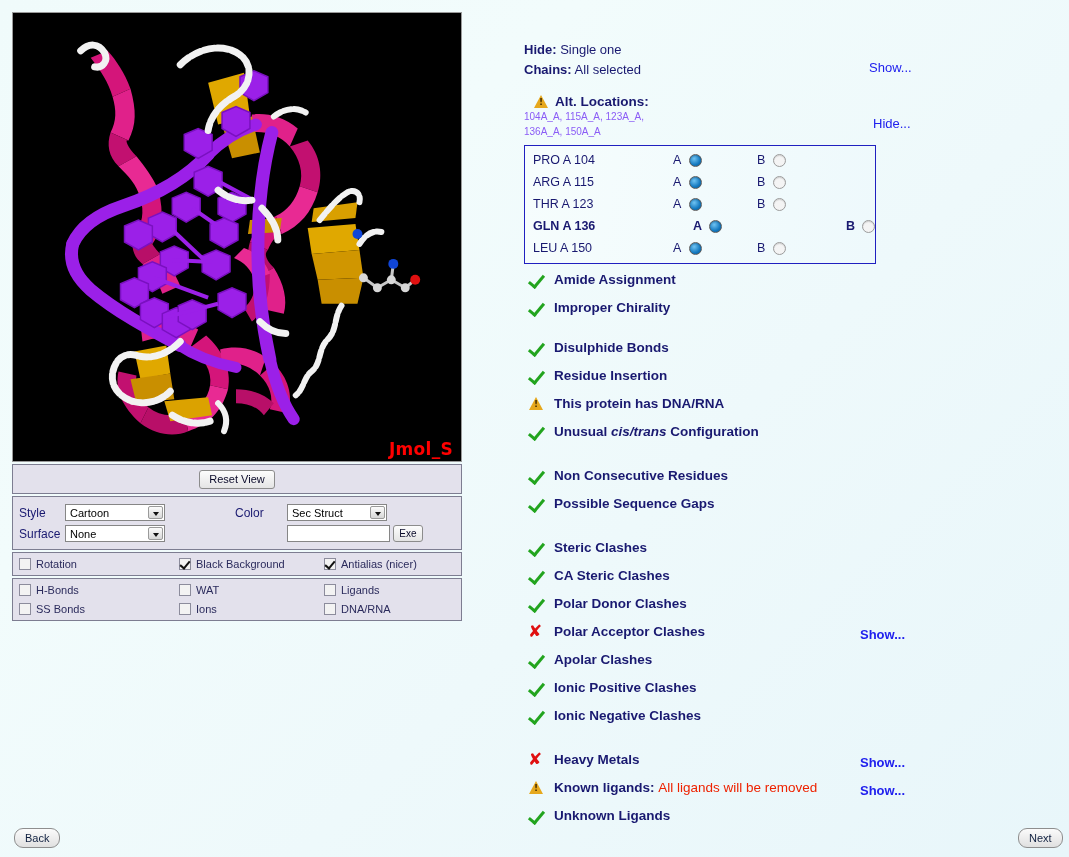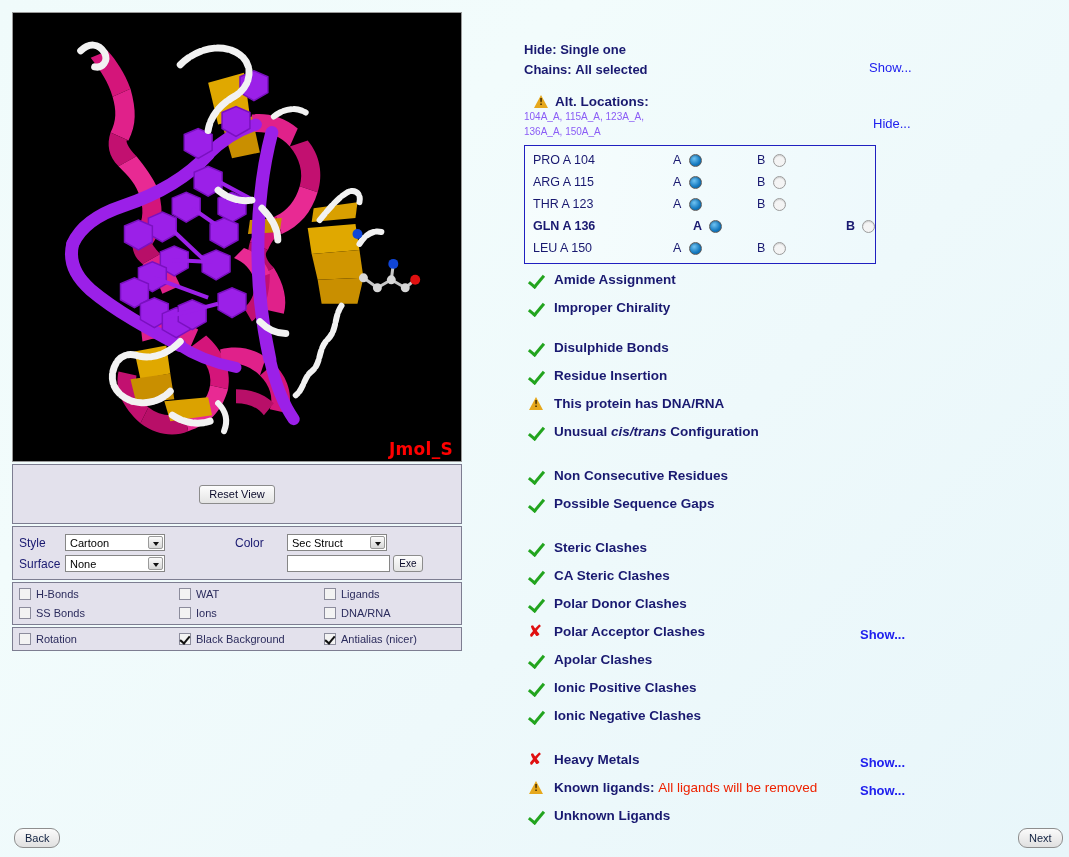--- a/index.html
+++ b/index.html
@@ -22,21 +22,21 @@
   #jmol-watermark {
     position:absolute; right:8px; bottom:2px;
     color:#f00; font-family:"DejaVu Sans", sans-serif;
     font-size:17px; font-weight:bold; letter-spacing:.3px;
   }
 
   .ctl-box {
     border:1px solid #7d7d91; background:#e3e1ec;
     margin-top:2px; padding:5px 6px;
   }
-  .ctl-box.reset { text-align:center; padding:19px 6px; }
+  .ctl-box.reset { text-align:center; padding:4px 6px; }
 
   .winbtn {
     font-family:"Liberation Sans", sans-serif; font-size:11px; color:#0a0a2a;
     background:linear-gradient(#fdfdfd,#e4e4e4);
     border:1px solid #8c8c8c; border-radius:3px;
     padding:2px 9px; cursor:pointer; line-height:13px;
   }
 
   table.ctl-grid { width:100%; border-collapse:collapse; }
   table.ctl-grid td { padding:2px 0; vertical-align:middle; font-size:12px; color:#191970; }
@@ -80,21 +80,21 @@
     content:""; position:absolute; left:2px; top:0px;
     width:4px; height:8px; border:solid #111;
     border-width:0 2px 2px 0; transform:rotate(40deg);
   }
   .cb-label { font-size:11px; color:#2b2b5c; white-space:nowrap; }
 
   
   #right { position:absolute; left:524px; top:40px; width:460px; }
   .kv { font-size:13px; color:#191970; line-height:20px; }
   .kv b { font-weight:bold; }
-  .kv .val { font-weight:bold;margin-top:15px; }
+  .kv .val { font-weight:normal;margin-top:15px; }
 
   .lnk {
     color:#2020ee; font-size:13px; cursor:pointer;
     font-family:"Liberation Sans", sans-serif;
   }
 
   .warn-ico {
     display:inline-block; width:14px; height:13px; position:relative;
     vertical-align:-2px; flex:0 0 auto;
   }
@@ -337,63 +337,63 @@
         <td>
           <input class="txtin" type="text" placeholder="" style="">
           <button class="winbtn exe-btn">Exe</button>
         </td>
       </tr>
     </tbody>
       </table>
   </div>
 
   <div class="ctl-box">
-    <div class="cbrow" style="margin-bottom:7px">
-      <label class="cbcell" style="width:160px">
-        <span class="cb"></span>
-        <span class="cb-label">H-Bonds</span>
-      </label>
-      <label class="cbcell" style="width:145px">
-        <span class="cb"></span>
-        <span class="cb-label">WAT</span>
-      </label>
-      <label class="cbcell">
-        <span class="cb"></span>
-        <span class="cb-label">Ligands</span>
-      </label>
-    </div>
-    <div class="cbrow">
-      <label class="cbcell" style="width:160px">
-        <span class="cb"></span>
-        <span class="cb-label">SS Bonds</span>
-      </label>
-      <label class="cbcell" style="width:145px">
-        <span class="cb"></span>
-        <span class="cb-label">Ions</span>
-      </label>
-      <label class="cbcell">
-        <span class="cb"></span>
-        <span class="cb-label">DNA/RNA</span>
-      </label>
-    </div>
-  </div>
-
-  <div class="ctl-box">
     <div class="cbrow">
       <label class="cbcell" style="width:160px">
         <span class="cb"></span>
         <span class="cb-label">Rotation</span>
       </label>
       <label class="cbcell" style="width:145px">
         <span class="cb on"></span>
         <span class="cb-label">Black Background</span>
       </label>
       <label class="cbcell">
         <span class="cb on"></span>
         <span class="cb-label">Antialias (nicer)</span>
+      </label>
+    </div>
+  </div>
+
+  <div class="ctl-box">
+    <div class="cbrow" style="margin-bottom:7px">
+      <label class="cbcell" style="width:160px">
+        <span class="cb"></span>
+        <span class="cb-label">H-Bonds</span>
+      </label>
+      <label class="cbcell" style="width:145px">
+        <span class="cb"></span>
+        <span class="cb-label">WAT</span>
+      </label>
+      <label class="cbcell">
+        <span class="cb"></span>
+        <span class="cb-label">Ligands</span>
+      </label>
+    </div>
+    <div class="cbrow">
+      <label class="cbcell" style="width:160px">
+        <span class="cb"></span>
+        <span class="cb-label">SS Bonds</span>
+      </label>
+      <label class="cbcell" style="width:145px">
+        <span class="cb"></span>
+        <span class="cb-label">Ions</span>
+      </label>
+      <label class="cbcell">
+        <span class="cb"></span>
+        <span class="cb-label">DNA/RNA</span>
       </label>
     </div>
   </div>
 </div>
 
 <div id="right">
 
   <div style="position:relative">
     <div class="kv">
       <b>Hide:</b>

